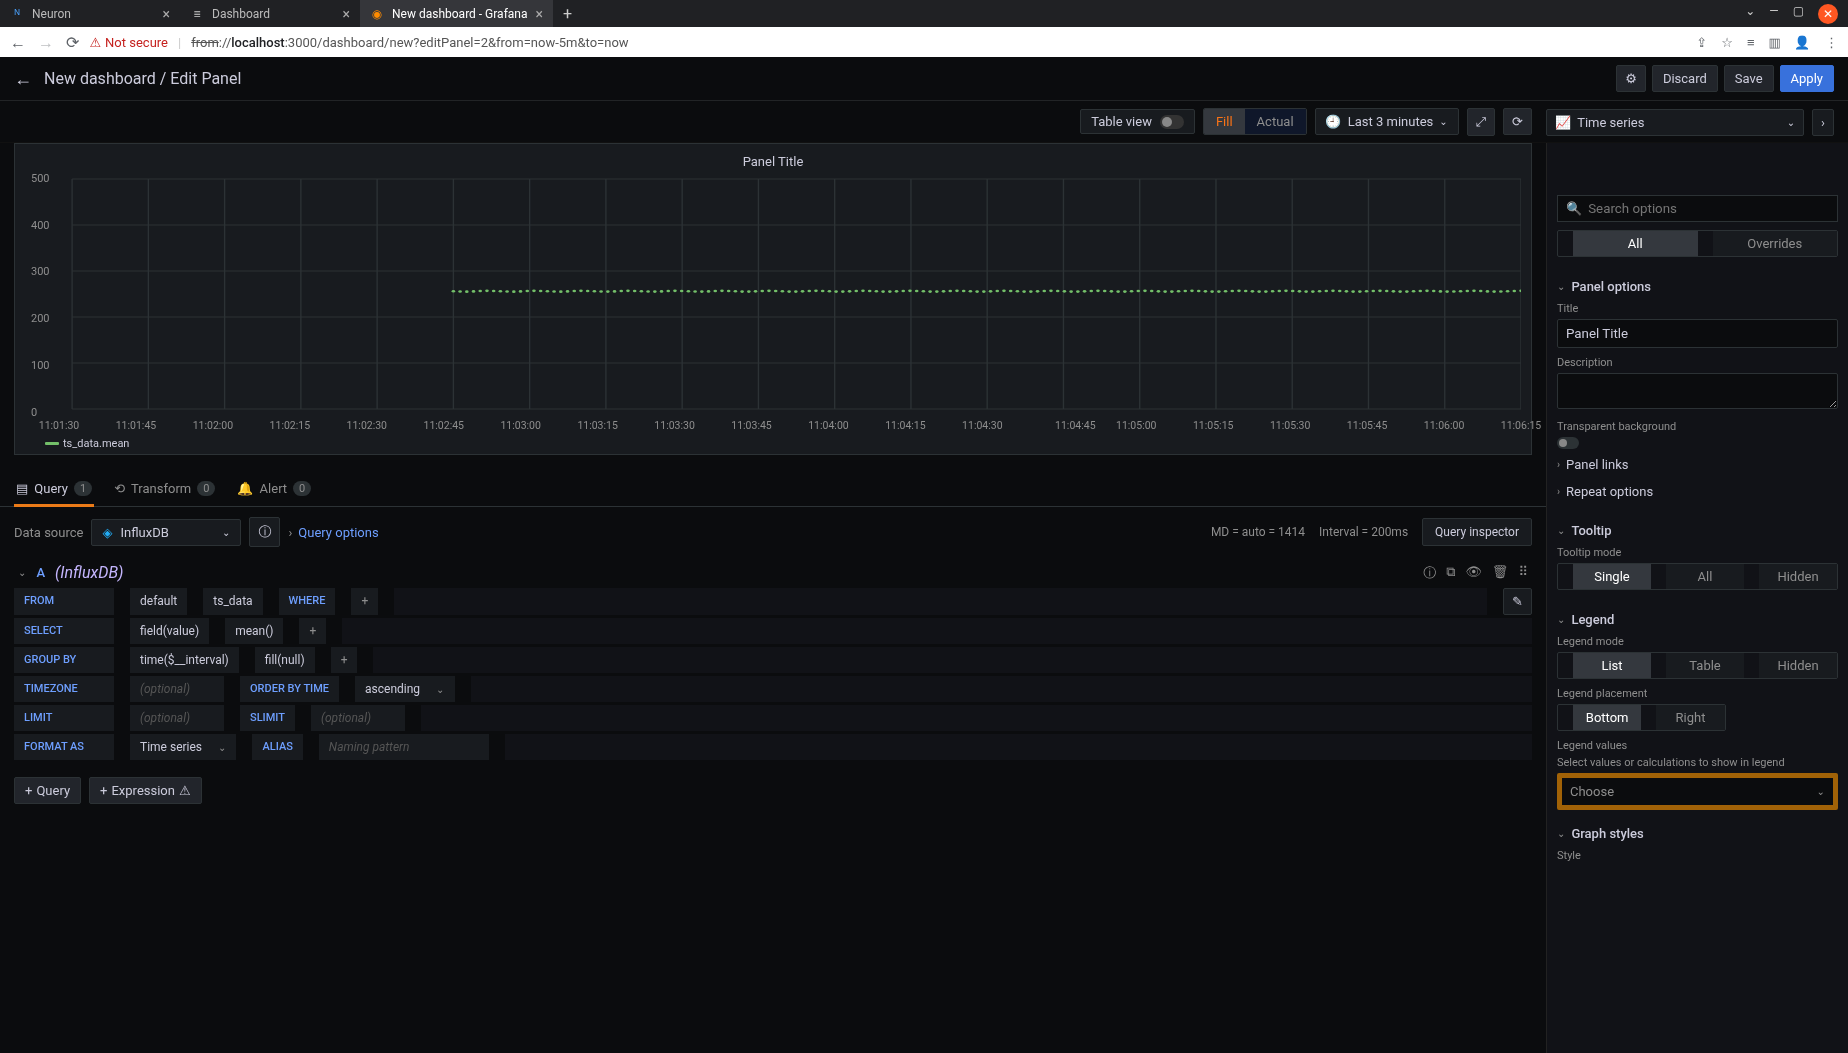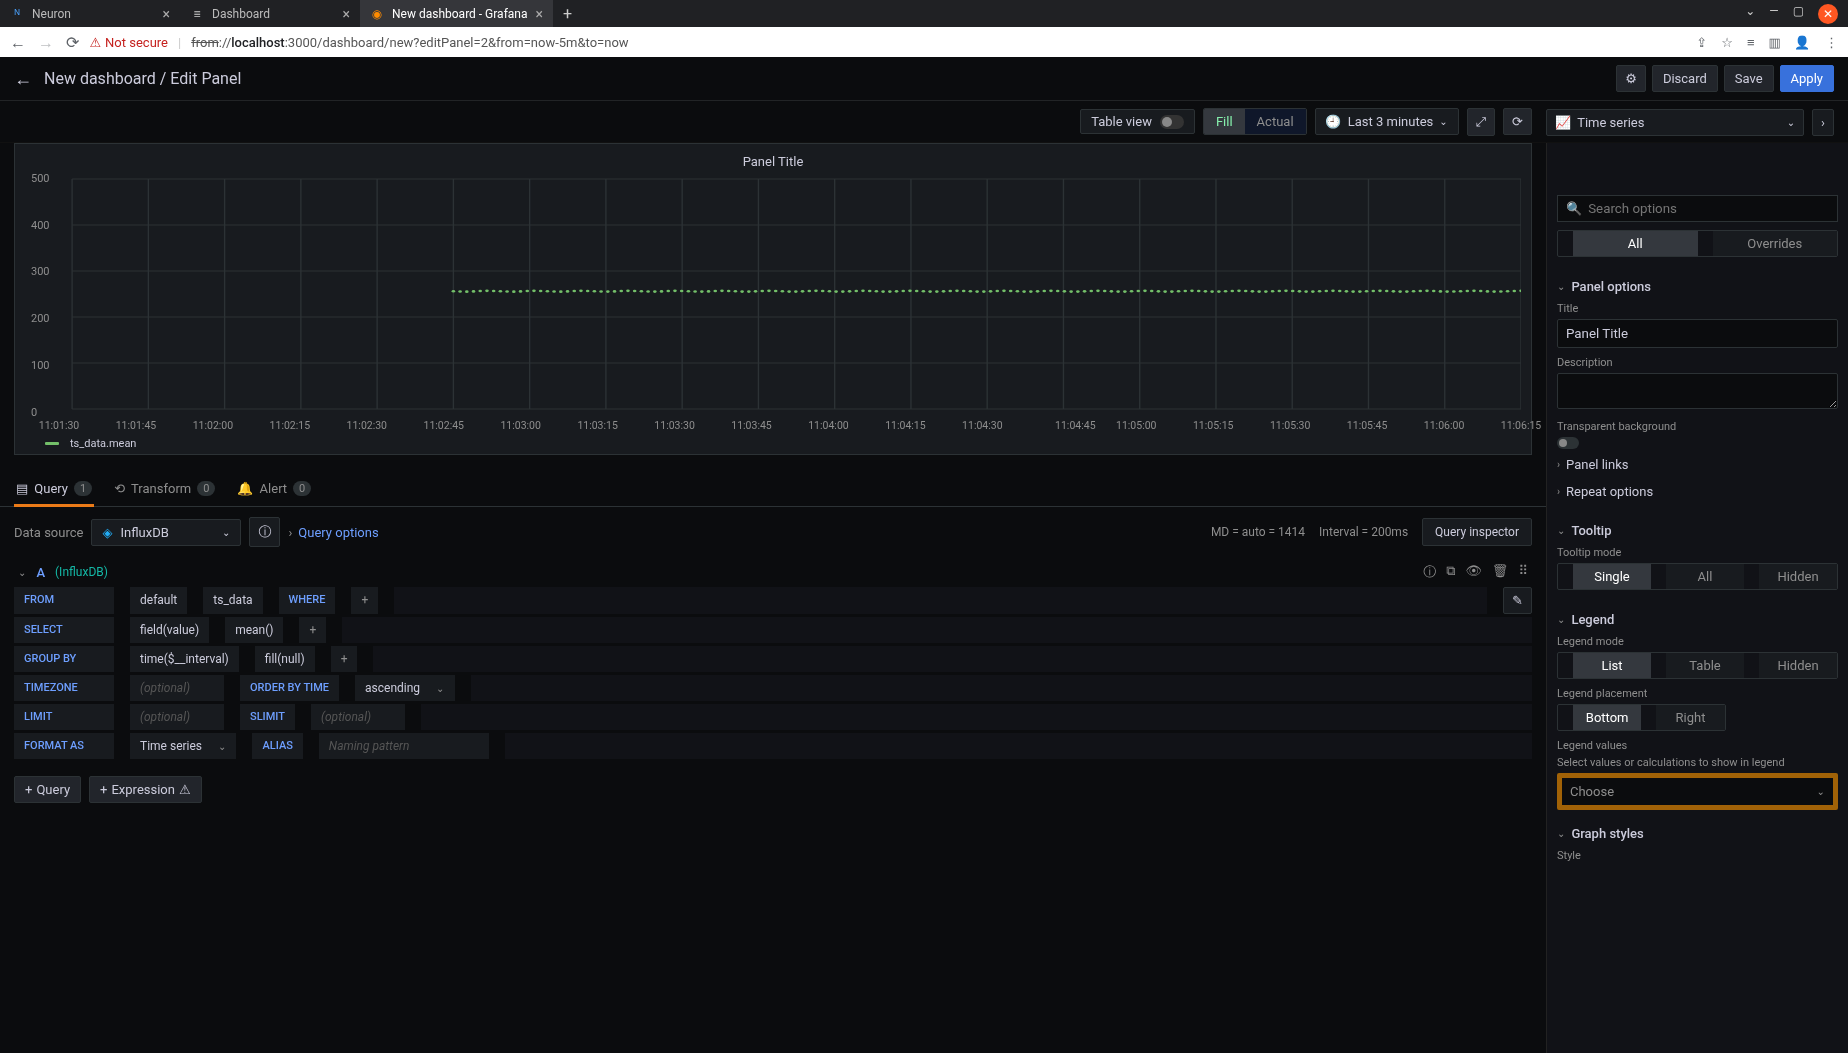--- a/index.html
+++ b/index.html
@@ -34,21 +34,21 @@
 .gf-btn.icon-only { padding:5px 8px; }
 .gf-btn.primary { background:#3871dc; border-color:#3871dc; color:#fff; }
 
 
 .toolbar-row { height:42px; display:flex; align-items:center; padding:0 14px; gap:8px; justify-content:flex-end; border-bottom:1px solid #111; }
 .tbl-view { display:flex; align-items:center; gap:8px; background:#181b1f; border:1px solid #2c3235; padding:4px 10px; border-radius:2px; }
 .switch { width:24px; height:14px; border-radius:7px; background:#333; position:relative; }
 .switch::after { content:''; width:10px; height:10px; background:#888; border-radius:50%; position:absolute; top:2px; left:2px; }
 .seg { display:flex; border:1px solid #2c3235; border-radius:2px; overflow:hidden; }
 .seg > div { padding:5px 12px; background:#0f172a; color:#8e8e8e; }
-.seg > div.active { background:#34383e; color:#86efac; }
+.seg > div.active { background:#34383e; color:#f97316; }
 .time-range { display:flex; align-items:center; gap:6px; background:#181b1f; border:1px solid #2c3235; padding:5px 10px; border-radius:2px; }
 
 
 .main { display:flex; height:calc(1053px - 27px - 30px - 44px); }
 .center-col { flex:1; display:flex; flex-direction:column; padding:0 0 0 0; }
 .right-col { width:302px; background:#111217; border-left:1px solid #222; display:flex; flex-direction:column; }
 
 
 .viz-pick-row{position:absolute;right:14px;top:101px;height:42px;display:flex;align-items:center;gap:8px;width:288px}
 .viz-pick{flex:1;display:flex;align-items:center;gap:6px;background:#181b1f;border:1px solid #2c3235;padding:5px 8px;border-radius:2px}
@@ -56,21 +56,21 @@
 
 
 .panel { margin:0 14px 10px 14px; background:#181b1f; border:1px solid #2c3235; padding:10px 10px 4px 10px; }
 .panel-title { text-align:center; font-size:13px; color:#ccccdc; margin-bottom:4px; }
 .chart { position:relative; height:246px; }
 .chart svg { width:100%; height:100%; }
 .y-tick { position:absolute; left:6px; font-size:11px; color:#8e8e8e; transform:translateY(-50%);}
 .grid-line { stroke:#2c3235; stroke-width:1; }
 .x-labels { position:relative; height:16px; margin-left:34px; }
 .x-labels span { position:absolute; font-size:10.5px; color:#8e8e8e; transform:translateX(-50%); white-space:nowrap;}
-.legend { margin-top:2px; padding-left:20px; font-size:11px; color:#ccccdc; display:flex; align-items:center; gap:11px;}
+.legend { margin-top:2px; padding-left:20px; font-size:11px; color:#ccccdc; display:flex; align-items:center; gap:4px;}
 .legend-swatch{width:14px;height:3px;background:#73bf69;border-radius:1px}
 
 
 .qtabs { display:flex; gap:18px; padding:0 14px; border-bottom:1px solid #2c3235; margin-top:6px; }
 .qtab { display:flex; align-items:center; gap:6px; padding:10px 2px; color:#8e8e8e; font-size:13px; position:relative; }
 .qtab.active { color:#ccccdc; }
 .qtab.active::after { content:''; position:absolute; bottom:-1px; left:0; right:0; height:3px; background:#eb7b18; }
 .badge { background:#2c3235; color:#8e8e8e; border-radius:8px; padding:1px 6px; font-size:11px; }
 
 
@@ -79,21 +79,21 @@
 .ds-select { display:flex; align-items:center; gap:8px; background:#181b1f; border:1px solid #2c3235; padding:5px 10px; border-radius:2px; min-width:150px; }
 .info-btn { background:#181b1f; border:1px solid #2c3235; padding:5px 8px; border-radius:2px; }
 .q-opts { display:flex; align-items:center; gap:6px; color:#6e9fff; }
 .ds-meta { margin-left:auto; display:flex; gap:14px; align-items:center; color:#8e8e8e; font-size:12px; }
 .inspector-btn { background:#181b1f; border:1px solid #2c3235; padding:6px 12px; border-radius:2px; color:#ccccdc; }
 
 
 .qed { margin:0 14px; }
 .qhead { display:flex; align-items:center; gap:10px; padding:6px 4px; }
 .qhead .qname { color:#6e9fff; font-weight:500; }
-.qhead .qtype { color:#14b8a6; font-size:12px; }
+.qhead .qtype { color:#c4b5fd; font-style:italic; font-size:16px; }
 .qhead-icons { margin-left:auto; display:flex; gap:10px; color:#8e8e8e; }
 .qrow { display:flex; gap:16px; margin-bottom:3px; }
 .qlbl { width:100px; background:#181b1f; padding:6px 10px; font-size:11px; color:#6e9fff; font-weight:500; }
 .qcell { background:#181b1f; padding:6px 10px; font-size:12px; color:#ccccdc; }
 .qcell.kw { color:#6e9fff; font-size:11px; font-weight:500; }
 .qcell.plus { color:#8e8e8e; min-width:26px; text-align:center;}
 .qcell.fill { flex:1; background:#111217; }
 .qcell.input { color:#555; font-style:italic; }
 .qcell.inputw{min-width:94px}
 .pencil-btn { background:#181b1f; border:1px solid #2c3235; padding:5px 8px; border-radius:2px; }

